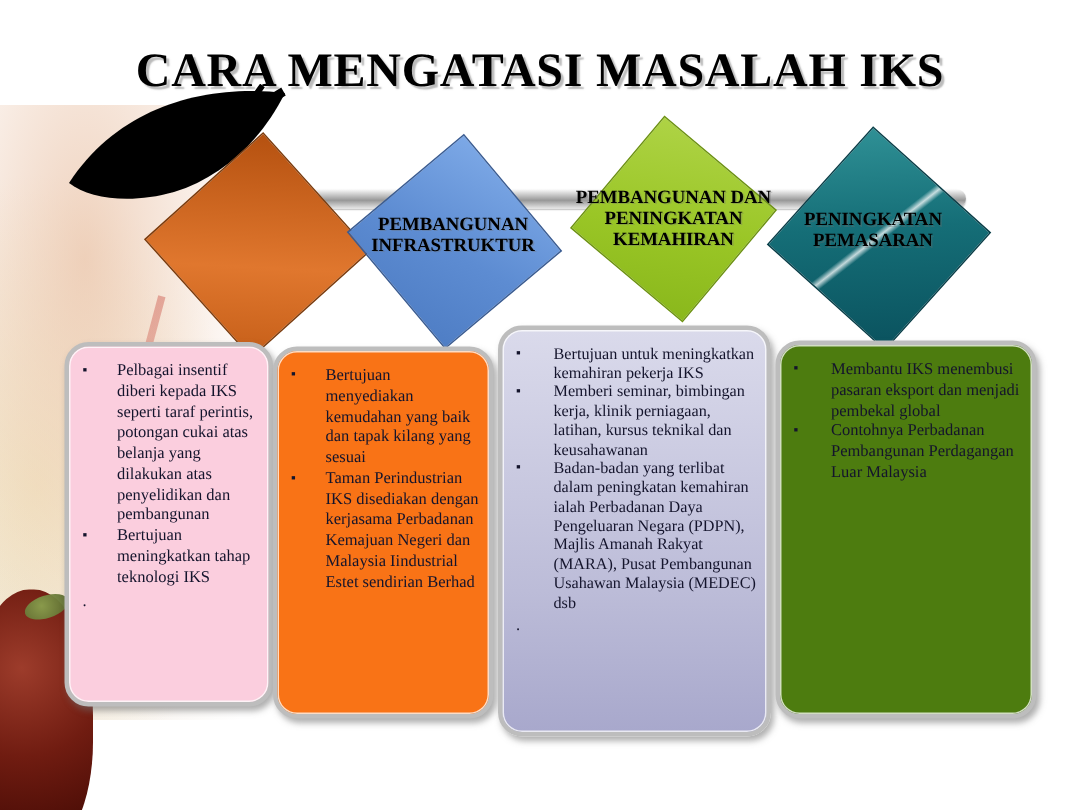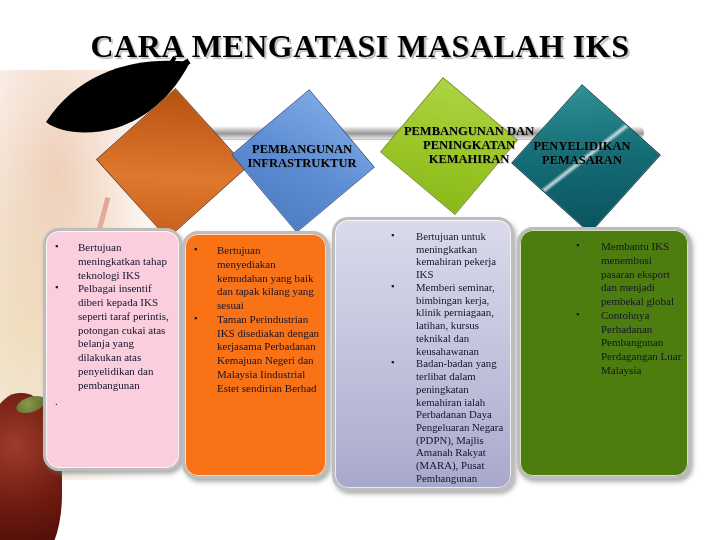--- a/index.html
+++ b/index.html
@@ -61,38 +61,38 @@
           linear-gradient(100deg, rgba(255,255,255,0) 46%, rgba(255,255,255,.75) 49%, rgba(255,255,255,0) 52%),
           linear-gradient(135deg,#2f9095 0%,#156e77 45%,#0a525e 100%);
         border:1px solid #093f49; }
   .dlabel {
     position:absolute; z-index:3; text-align:center; color:#000;
     font-weight:bold; font-size:12.5px; line-height:1.12;
     text-shadow:1px 1px 0 rgba(110,110,110,.35);
   }
   .l1 { left:88px;  top:127px; width:162px; }
   .l2 { left:228px; top:142px; width:148px; }
-  .l3 { left:392px; top:124px; width:154px; }
+  .l3 { left:372px; top:124px; width:154px; }
   .l4 { left:508px; top:139px; width:148px; }
   
   .tbox {
     position:absolute; z-index:4; border:3px solid #bdbdbd; border-radius:16px;
     box-shadow:2px 3px 4px rgba(110,110,110,.55), inset 0 0 0 1px rgba(255,255,255,.75);
     overflow:hidden; color:#14142c;
   }
   .box1 { left:43px;  top:228px; width:133px; height:237px; background:#fbcede; }
   .box2 { left:182px; top:231px; width:141px; height:242px; background:#f97316; }
   .box3 { left:332px; top:217px; width:176px; height:268px;
           background:linear-gradient(180deg,#dadaeb 0%,#bcbcd8 65%,#a8a8cc 100%); }
   .box4 { left:517px; top:227px; width:168px; height:246px; background:#4d7c0f; }
   .bullets { list-style:none; margin:10px 0 0 0; padding:0 6px 0 0; font-size:11px; }
   .box1 .bullets, .box2 .bullets, .box4 .bullets { line-height:1.25; }
   .box3 .bullets { line-height:1.18; font-size:10.8px; }
   .bullets li { position:relative; padding-left:32px; }
-  .box3 .bullets li, .box4 .bullets li { padding-left:34px;margin-left:47px; }
+  .box3 .bullets li, .box4 .bullets li { padding-left:34px; }
   .bullets li::before { content:"▪"; position:absolute; left:9px; top:0; font-size:9px; }
   .footnote { margin:4px 0 0 9px; font-size:11px; line-height:1; }
 </style>
 </head>
 <body>
 
 <div class="slide">
 
   <div class="apple-blob"></div>
   <div class="pencil"></div>
@@ -107,26 +107,26 @@
   <div class="title">CARA MENGATASI MASALAH IKS</div>
 
   <div class="connector"></div>
   <div class="diamond d1"></div>
   <div class="diamond d2"></div>
   <div class="diamond d3"></div>
   <div class="diamond d4"></div>
 
   <div class="dlabel l2">PEMBANGUNAN INFRASTRUKTUR</div>
   <div class="dlabel l3">PEMBANGUNAN DAN PENINGKATAN KEMAHIRAN</div>
-  <div class="dlabel l4">PENYELIDIKAN PEMASARAN</div>
+  <div class="dlabel l4">PENINGKATAN PEMASARAN</div>
 
   <div class="tbox box1">
     <ul class="bullets">
+      <li>Pelbagai insentif diberi kepada IKS seperti taraf perintis, potongan cukai atas belanja yang dilakukan atas penyelidikan dan pembangunan</li>
       <li>Bertujuan meningkatkan tahap teknologi IKS</li>
-      <li>Pelbagai insentif diberi kepada IKS seperti taraf perintis, potongan cukai atas belanja yang dilakukan atas penyelidikan dan pembangunan</li>
     </ul>
     <div class="footnote">.</div>
   </div>
 
   <div class="tbox box2">
     <ul class="bullets">
       <li>Bertujuan menyediakan kemudahan yang baik dan tapak kilang yang sesuai</li>
       <li>Taman Perindustrian IKS disediakan dengan kerjasama Perbadanan Kemajuan Negeri dan Malaysia Iindustrial Estet sendirian Berhad</li>
     </ul>
   </div>

